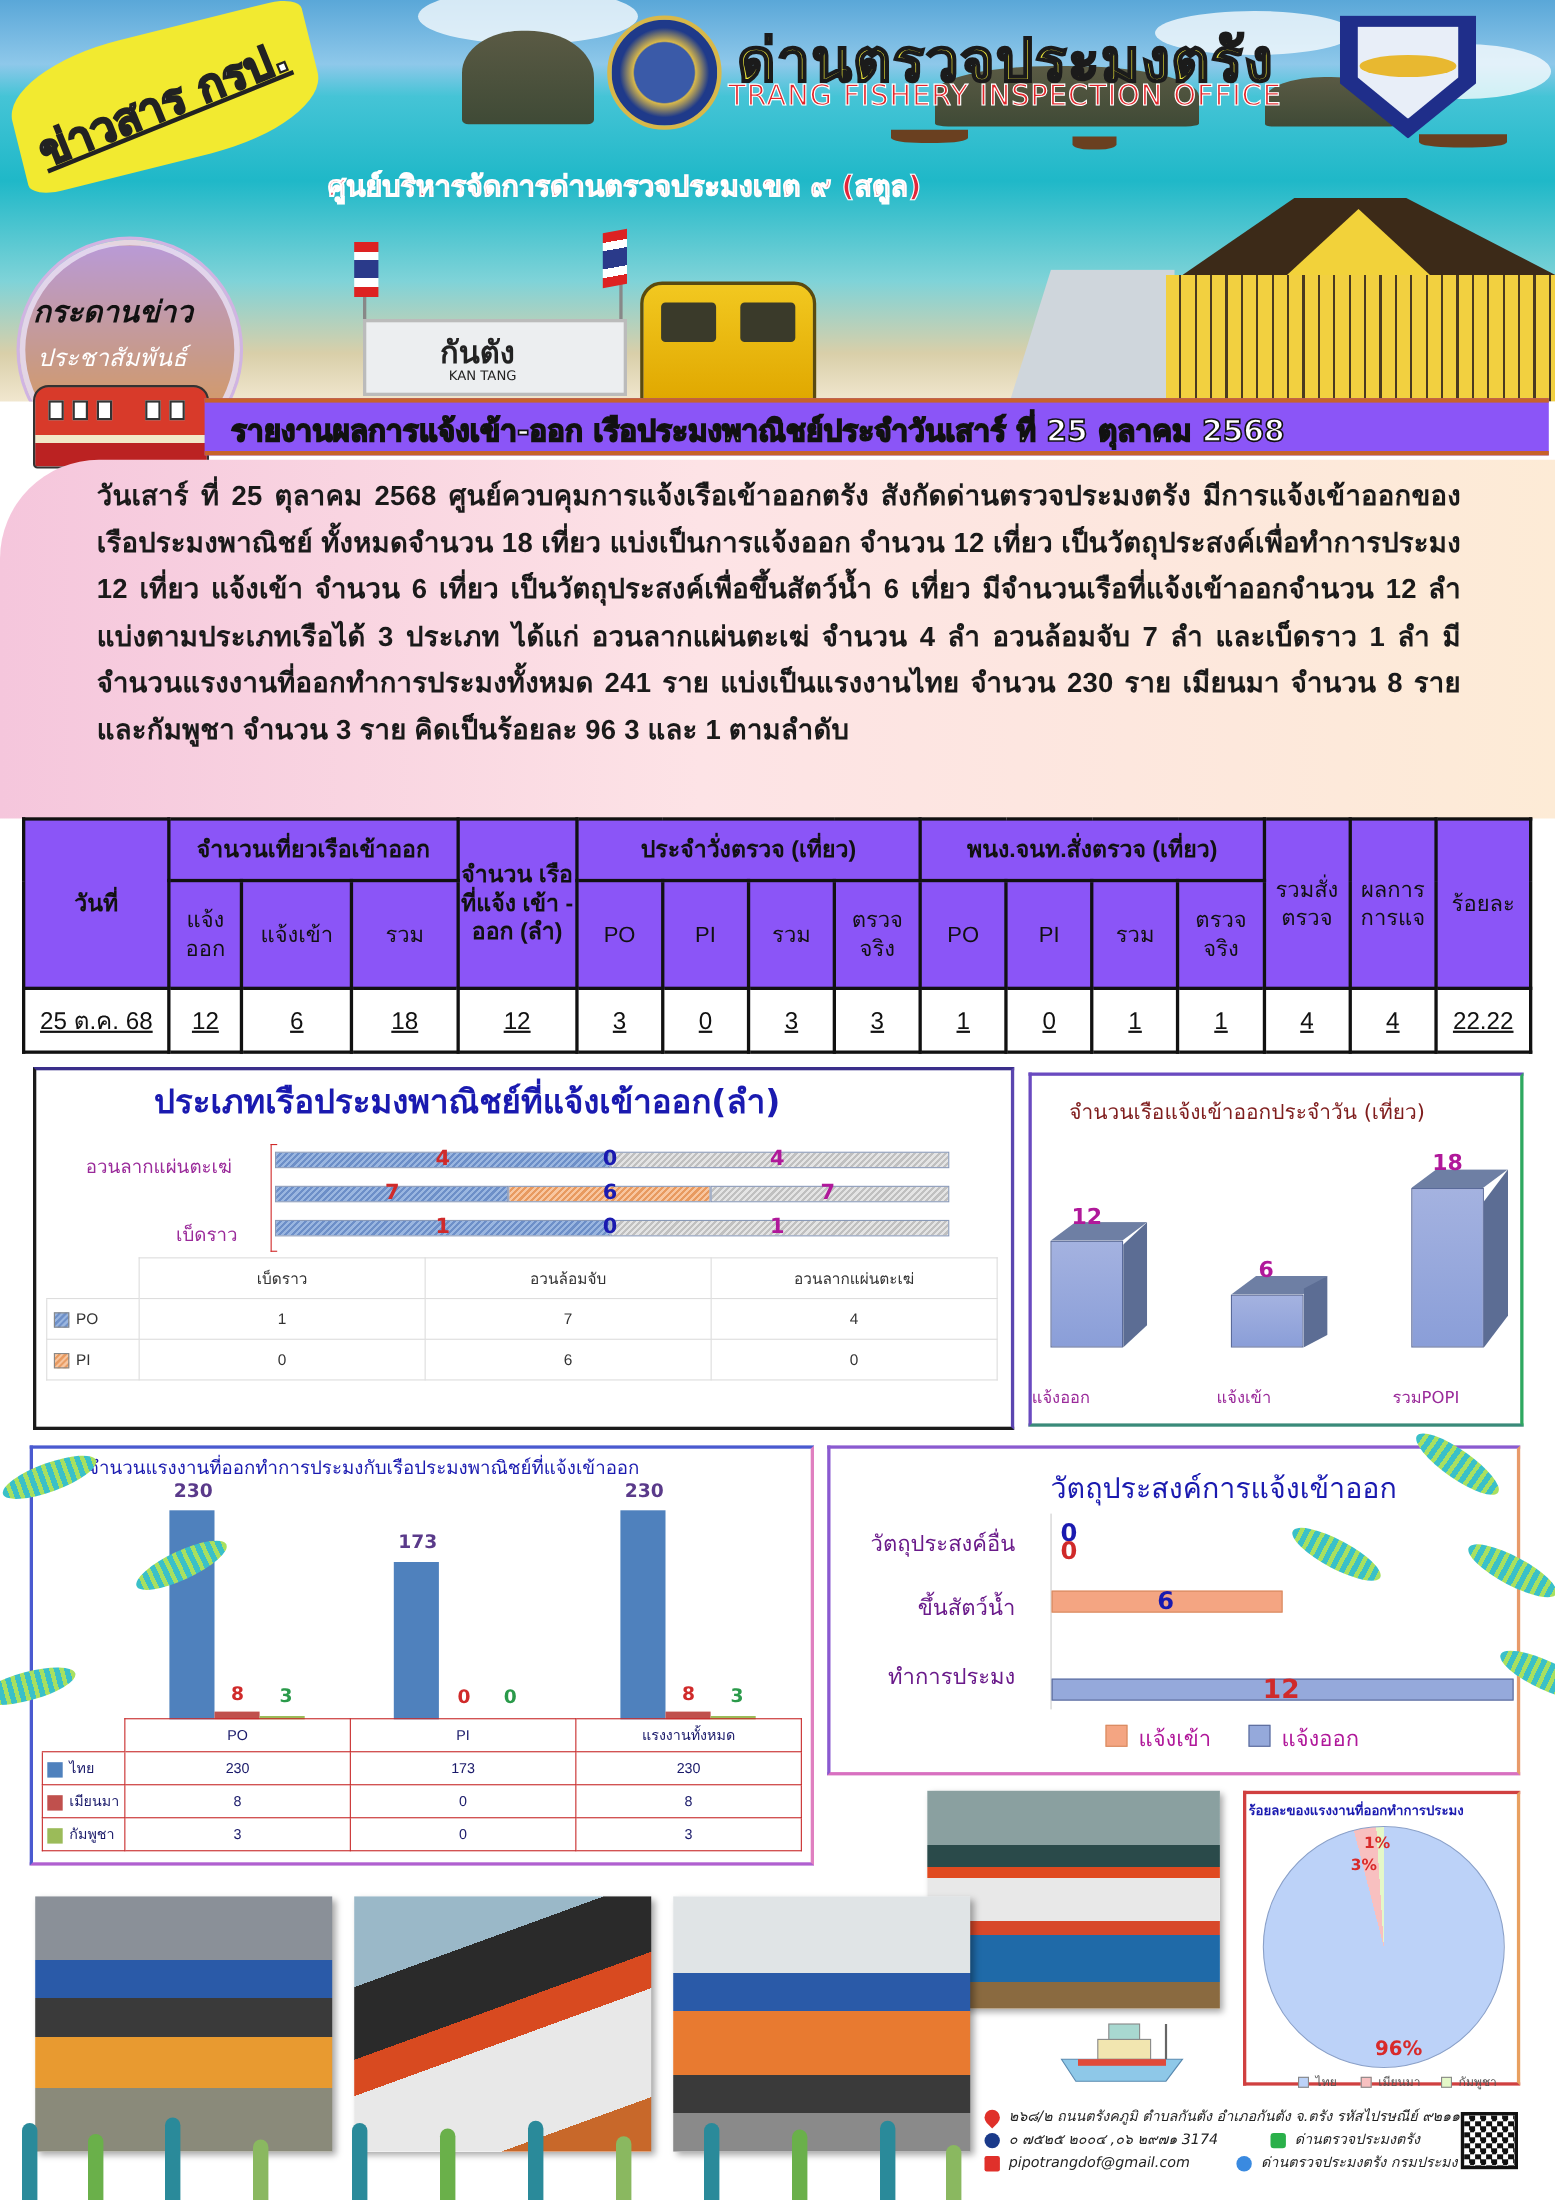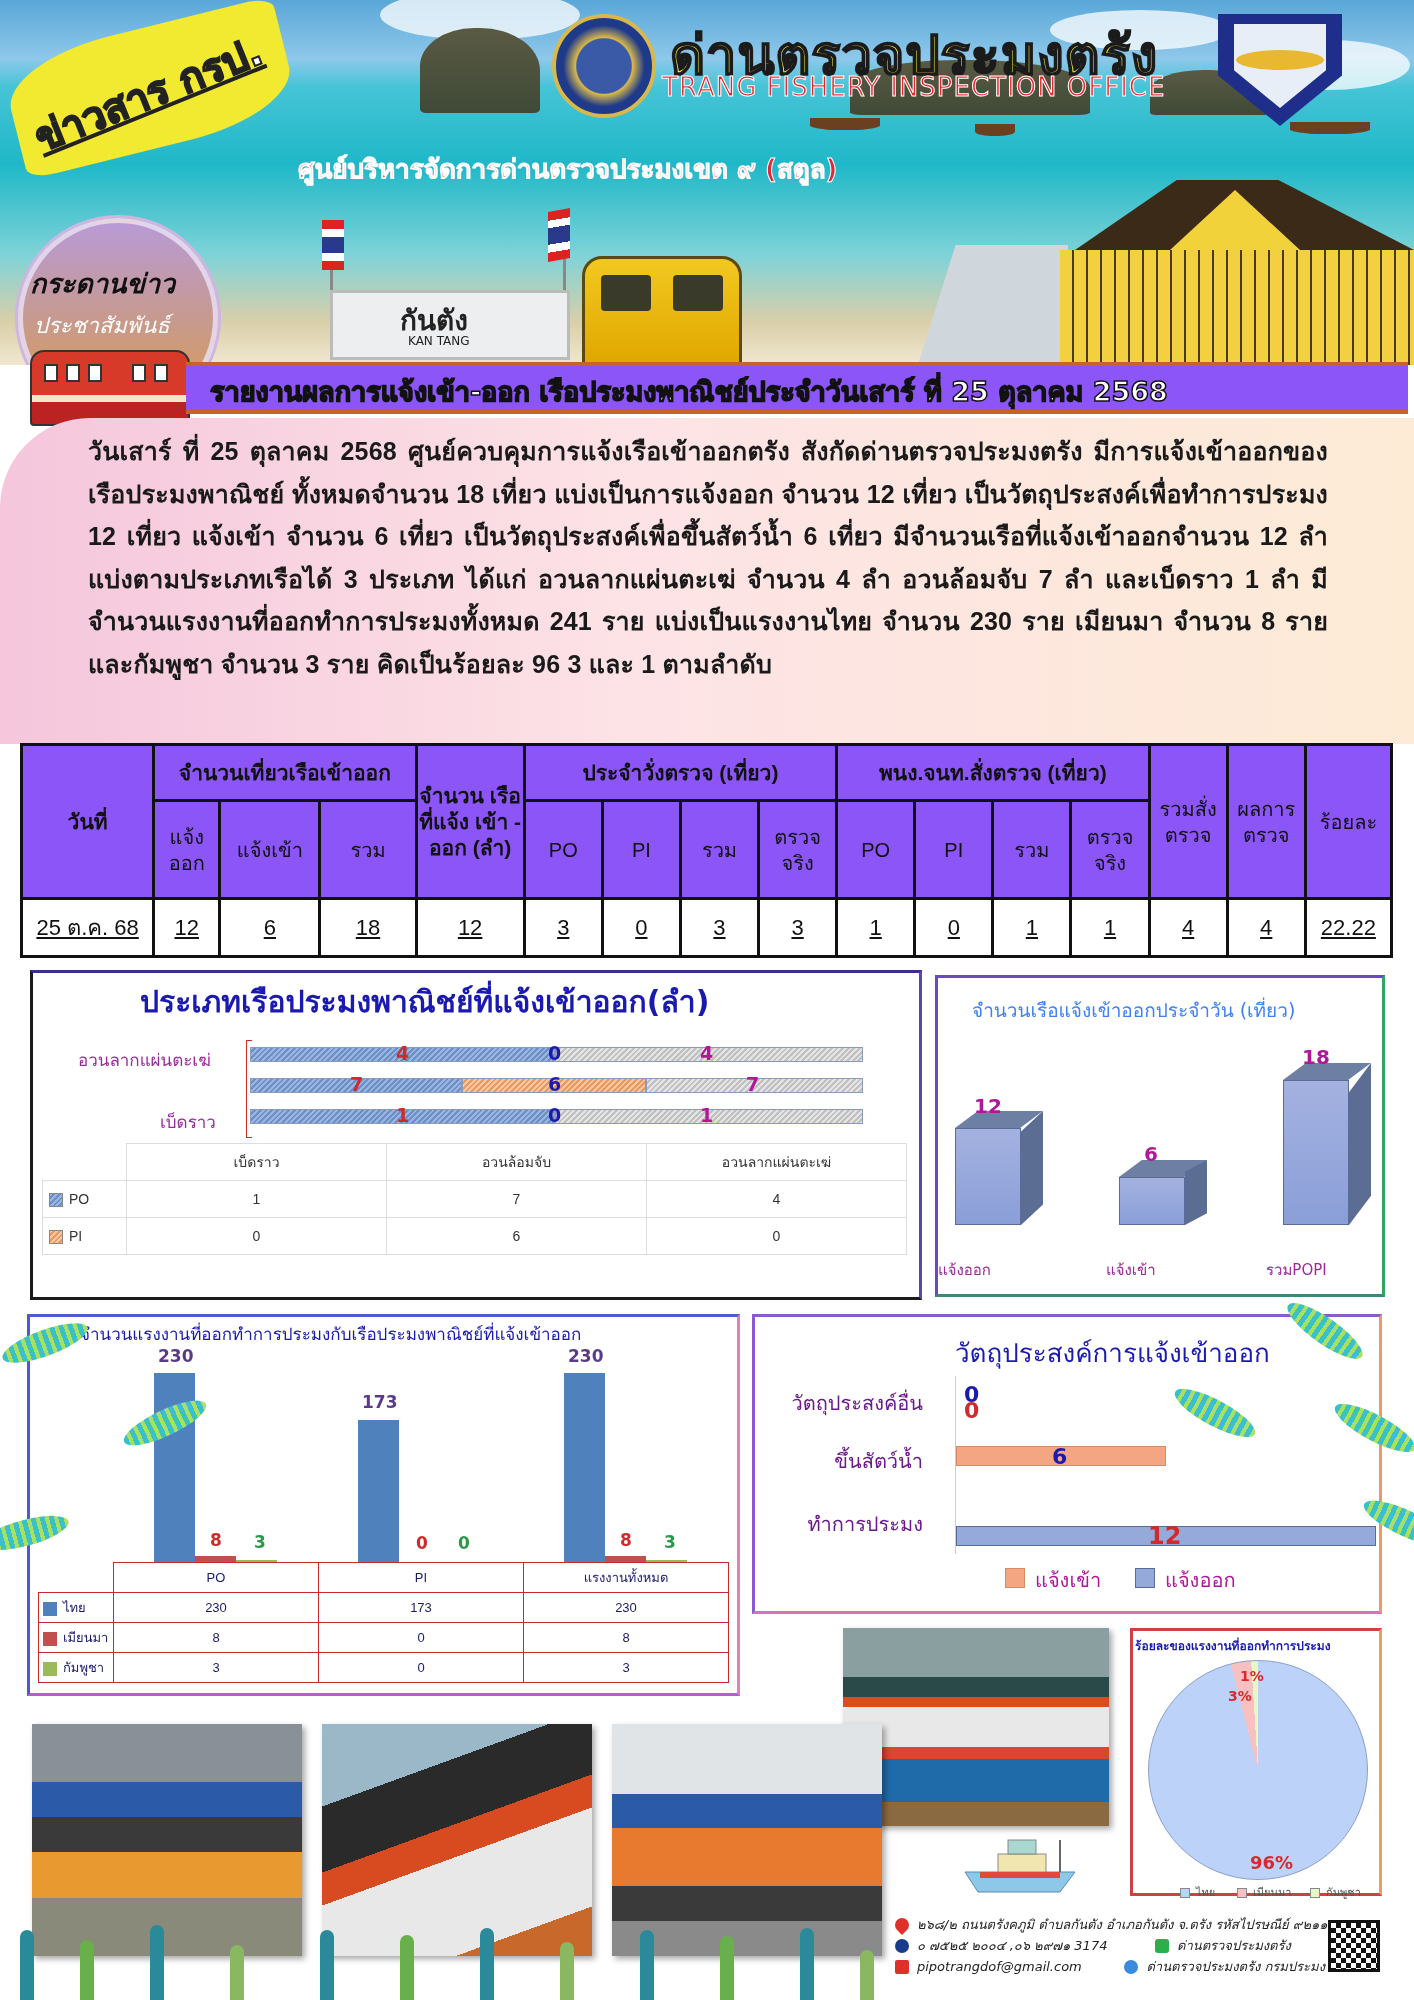--- a/index.html
+++ b/index.html
@@ -62,21 +62,21 @@
   .hbar { position: absolute; height: 15px; border: 1px solid #8a9ab8; }
   .hb-po { background: repeating-linear-gradient(135deg, #9ab6e0 0 2px, #6d8fc8 2px 4px); }
   .hb-pi { background: repeating-linear-gradient(135deg, #f8c6a0 0 2px, #e89a60 2px 4px); }
   .hb-tot { background: repeating-linear-gradient(135deg, #e4e4e4 0 2px, #c0c0c0 2px 4px); }
   .hb-val { position: absolute; font-size: 19px; font-weight: bold; }
   .dt { position: absolute; left: 42px; top: 1143px; border-collapse: collapse; font-size: 14px; font-family: "Liberation Sans", sans-serif; }
   .dt td { border: 1px solid #ddd; text-align: center; color: #333; height: 37px; }
   .lg-sw { display: inline-block; width: 14px; height: 14px; vertical-align: middle; margin-right: 6px; border: 1px solid #888; }
 
   .p2 { left: 935px; top: 975px; width: 450px; height: 322px; border: 3px solid #6a4ac0; border-right-color: #2ea860; border-bottom-color: #3a8a7a; }
-  .p2-title { position: absolute; left: 972px; top: 995px; font-size: 19px; color: #3b82f6; }
+  .p2-title { position: absolute; left: 972px; top: 995px; font-size: 19px; color: #7f1d1d; }
   .bar3d { position: absolute; background: linear-gradient(180deg, #a4b2e0, #8a9ed8); border: 1px solid #5a6a9a; }
   .bar3d-top { position: absolute; background: #6e7fa4; clip-path: polygon(26% 0, 100% 0, 74% 100%, 0 100%); }
   .bar3d-side { position: absolute; background: #5c6d94; clip-path: polygon(0 18%, 100% 0, 100% 82%, 0 100%); }
   .b3-val { position: absolute; font-size: 20px; font-weight: bold; color: #b0189a; }
   .b3-cat { position: absolute; font-size: 15px; color: #9a2a9a; }
 
   .p3 { left: 27px; top: 1314px; width: 713px; height: 382px; border: 3px solid #4a5ad0; border-right-color: #e080c0; border-bottom-color: #b060d0; }
   .p3-title { position: absolute; left: 80px; top: 1320px; font-size: 17px; font-weight: normal; color: #1a1ab0; }
   .vbar { position: absolute; }
   .vb-val { position: absolute; font-size: 17px; font-weight: bold; }
@@ -196,21 +196,21 @@
       <col style="width:86px">
   </colgroup>
   <tbody>
       <tr style="height:56px">
     <th class="b" rowspan="2">วันที่</th>
     <th class="b" colspan="3">จำนวนเที่ยวเรือเข้าออก</th>
     <th class="b" rowspan="2">จำนวน เรือที่แจ้ง เข้า - ออก (ลำ)</th>
     <th class="b" colspan="4">ประจำวั่งตรวจ (เที่ยว)</th>
     <th class="b" colspan="4">พนง.จนท.สั่งตรวจ (เที่ยว)</th>
     <th rowspan="2">รวมสั่ง ตรวจ</th>
-    <th rowspan="2">ผลการ ตรวจ</th>
+    <th rowspan="2">ผลการ การแจ</th>
     <th rowspan="2">ร้อยละ</th>
   </tr>
   <tr style="height:98px">
     <th>แจ้ง ออก</th>
     <th>แจ้งเข้า</th>
     <th>รวม</th>
     <th>PO</th>
     <th>PI</th>
     <th>รวม</th>
     <th>ตรวจ จริง</th>

